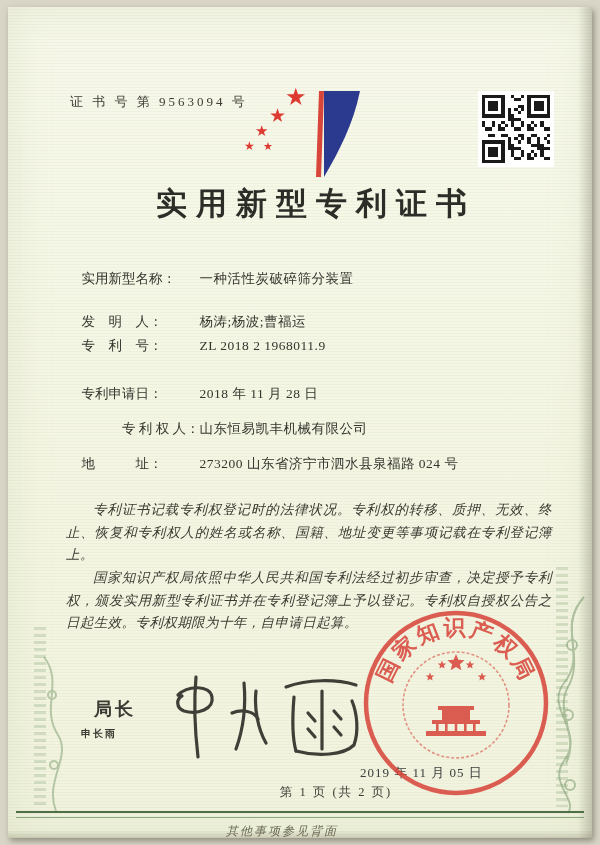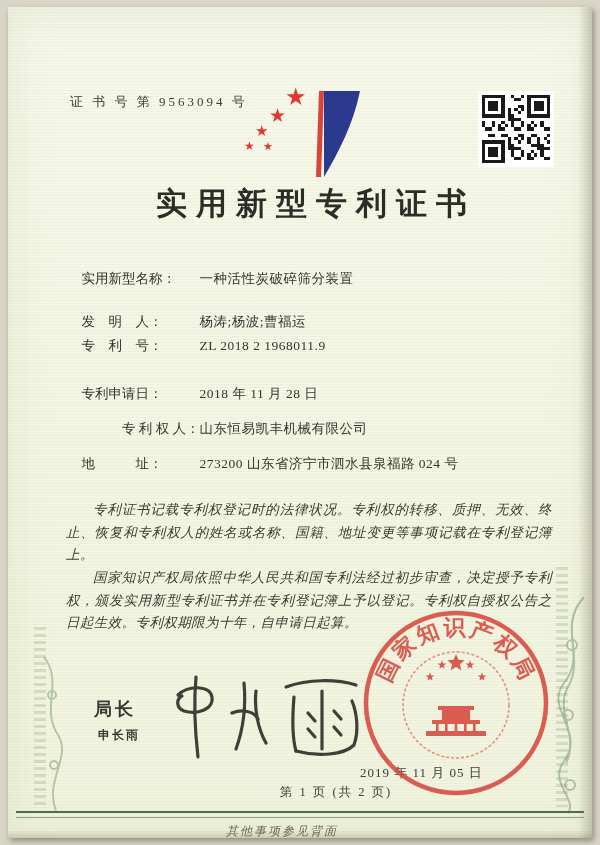--- a/index.html
+++ b/index.html
@@ -51,21 +51,21 @@
   .grant-row{position:absolute;left:60px;top:463px;font-size:13.5px;white-space:pre;color:#35352e;}
   .grant-row .gap{display:inline-block;width:62px;}
 
   .paras{position:absolute;left:58px;top:492px;width:486px;}
   .paras p{
     margin:0;font-size:13.5px;line-height:1.68;text-indent:2em;
     font-style:italic;color:#3b3b32;letter-spacing:.4px;text-align:justify;
   }
 
   .signer-title{position:absolute;left:86px;top:690px;font-size:18px;letter-spacing:3px;font-weight:bold;color:#3a3a33;}
-  .signer-name{position:absolute;left:90px;top:720px;font-size:12px;letter-spacing:2px;font-weight:bold;color:#3a3a33;}
+  .signer-name{position:absolute;left:73px;top:720px;font-size:10px;letter-spacing:2px;font-weight:bold;color:#3a3a33;}
   .signature{position:absolute;left:150px;top:658px;pointer-events:none;}
 
   .seal-date{position:absolute;left:352px;top:757px;font-size:13px;letter-spacing:1px;color:#3c3c3c;}
   .seal{position:absolute;left:348px;top:594px;opacity:.86;pointer-events:none;}
 
   .page-info{position:absolute;left:0;top:777px;width:100%;text-align:center;font-size:12.5px;letter-spacing:2px;color:#3f3f38;padding-left:36px;}
 
   .bottom-rule{position:absolute;left:8px;right:8px;top:804px;height:4px;
     border-top:2px solid #4f6f48;border-bottom:1px solid #8aa57e;}
   .back-note{position:absolute;left:0;top:816px;width:100%;text-align:center;

